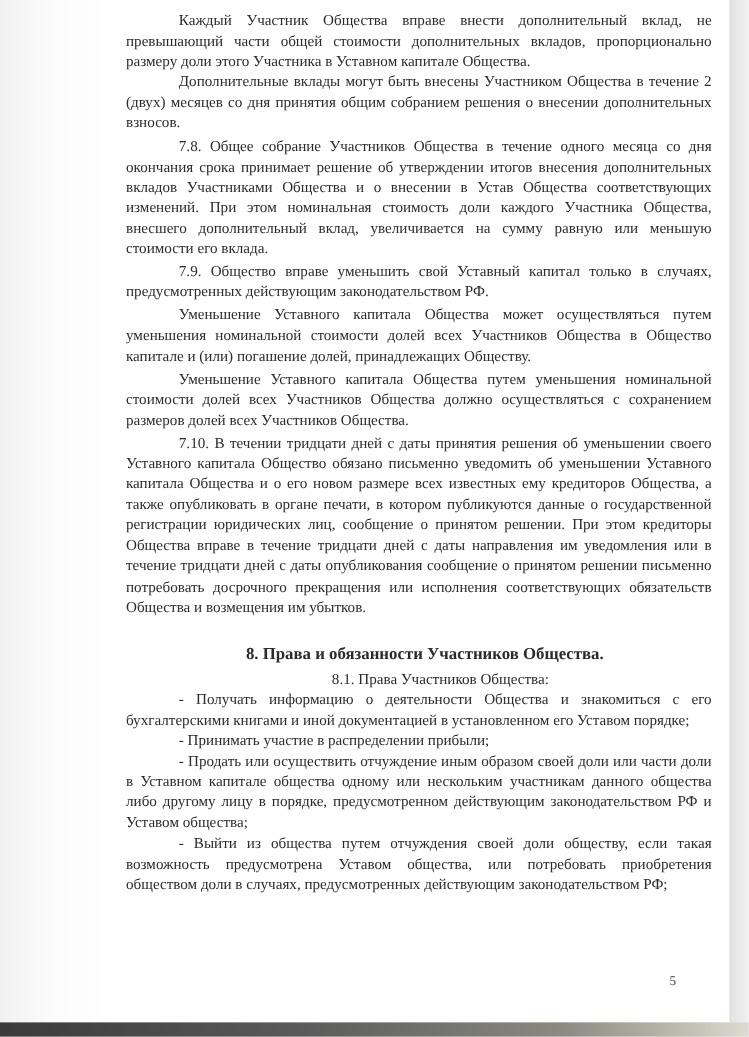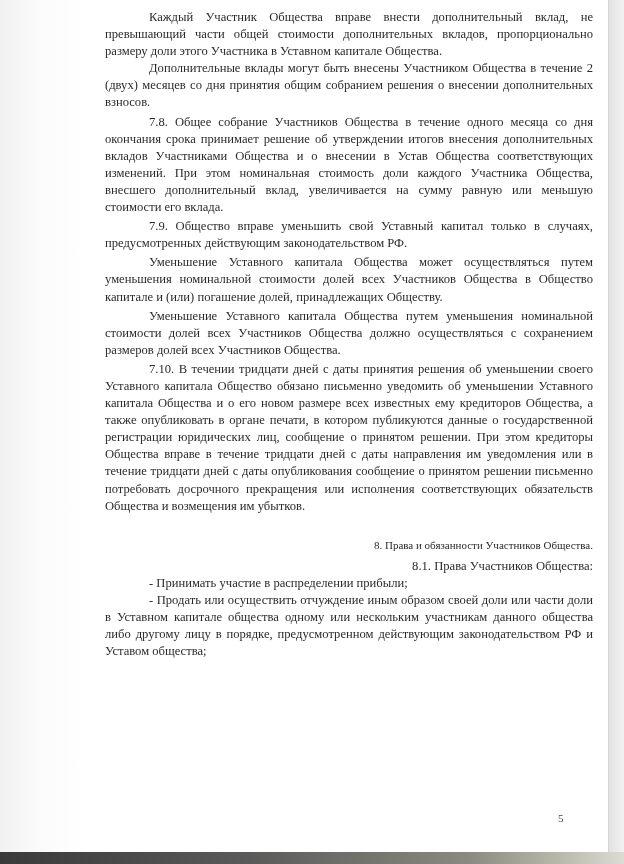--- a/index.html
+++ b/index.html
@@ -24,25 +24,25 @@
   }
   .content {
     position: absolute; left: 81px; top: 9px; width: 488px;
     font-size: 12.6px; line-height: 17.1px; margin-left: 24px;
   }
   .p {
     margin: 0; text-align: justify; text-indent: 44px;
   }
   .p.gap-sm { margin-top: 2px; }
   .heading {
-    margin: 22px 0 4px 0; text-align: right; font-weight: normal;
-    font-size: 11px; text-indent: 0; padding-left: 10px;
+    margin: 22px 0 4px 0; text-align: center; font-weight: bold;
+    font-size: 14px; text-indent: 0; padding-left: 10px;
   }
   .sub {
-    margin: 0; text-indent: 36px; text-align: right;
+    margin: 0; text-indent: 36px; text-align: center;
   }
   .item {
     margin: 0; text-align: justify; text-indent: 44px;
   }
   .page-number {
     position: absolute; left: 558px; top: 812px;
     font-size: 11px; color: #444;
   }
 </style>
 </head>
@@ -57,17 +57,19 @@
   <p class="p">Дополнительные вклады могут быть внесены Участником Общества в течение 2 (двух) месяцев со дня принятия общим собранием решения о внесении дополнительных взносов.</p>
   <p class="p gap-sm">7.8. Общее собрание Участников Общества в течение одного месяца со дня окончания срока принимает решение об утверждении итогов внесения дополнительных вкладов Участниками Общества и о внесении в Устав  Общества соответствующих изменений. При этом номинальная стоимость доли каждого Участника Общества, внесшего дополнительный вклад, увеличивается на сумму равную или меньшую стоимости его вклада.</p>
   <p class="p gap-sm">7.9. Общество вправе уменьшить свой Уставный капитал только в случаях, предусмотренных действующим законодательством РФ.</p>
   <p class="p gap-sm">Уменьшение Уставного капитала Общества может осуществляться путем уменьшения номинальной стоимости долей всех Участников Общества в Общество капитале и (или) погашение долей, принадлежащих Обществу.</p>
   <p class="p gap-sm">Уменьшение Уставного капитала Общества путем уменьшения номинальной стоимости долей всех Участников Общества должно осуществляться с сохранением размеров долей всех Участников Общества.</p>
   <p class="p gap-sm">7.10. В течении тридцати дней с даты принятия решения об уменьшении своего Уставного капитала Общество обязано письменно уведомить об уменьшении Уставного капитала Общества и о его новом размере всех известных ему кредиторов Общества, а также опубликовать в органе печати, в котором публикуются данные о государственной регистрации юридических лиц, сообщение о принятом решении. При этом кредиторы Общества вправе в течение тридцати дней с даты направления им уведомления или в течение тридцати дней с даты опубликования сообщение о принятом решении письменно потребовать досрочного прекращения или исполнения соответствующих обязательств Общества и возмещения им убытков.</p>
 
   <p class="heading">8. Права и обязанности Участников Общества.</p>
   <p class="sub">8.1. Права Участников Общества:</p>
 
+  <p class="item">- Получать информацию о деятельности Общества и знакомиться с его бухгалтерскими книгами и иной документацией в установленном его Уставом порядке;</p>
   <p class="item">- Принимать участие в распределении прибыли;</p>
   <p class="item">- Продать или осуществить отчуждение иным образом своей доли или части доли в Уставном капитале общества одному или нескольким участникам данного общества либо другому лицу в порядке, предусмотренном действующим законодательством РФ и Уставом общества;</p>
+  <p class="item">- Выйти из общества путем отчуждения своей доли обществу, если такая возможность предусмотрена Уставом общества, или потребовать приобретения обществом доли в случаях, предусмотренных действующим законодательством РФ;</p>
 </div>
 
 <div class="page-number">5</div>
 
 </body></html>

